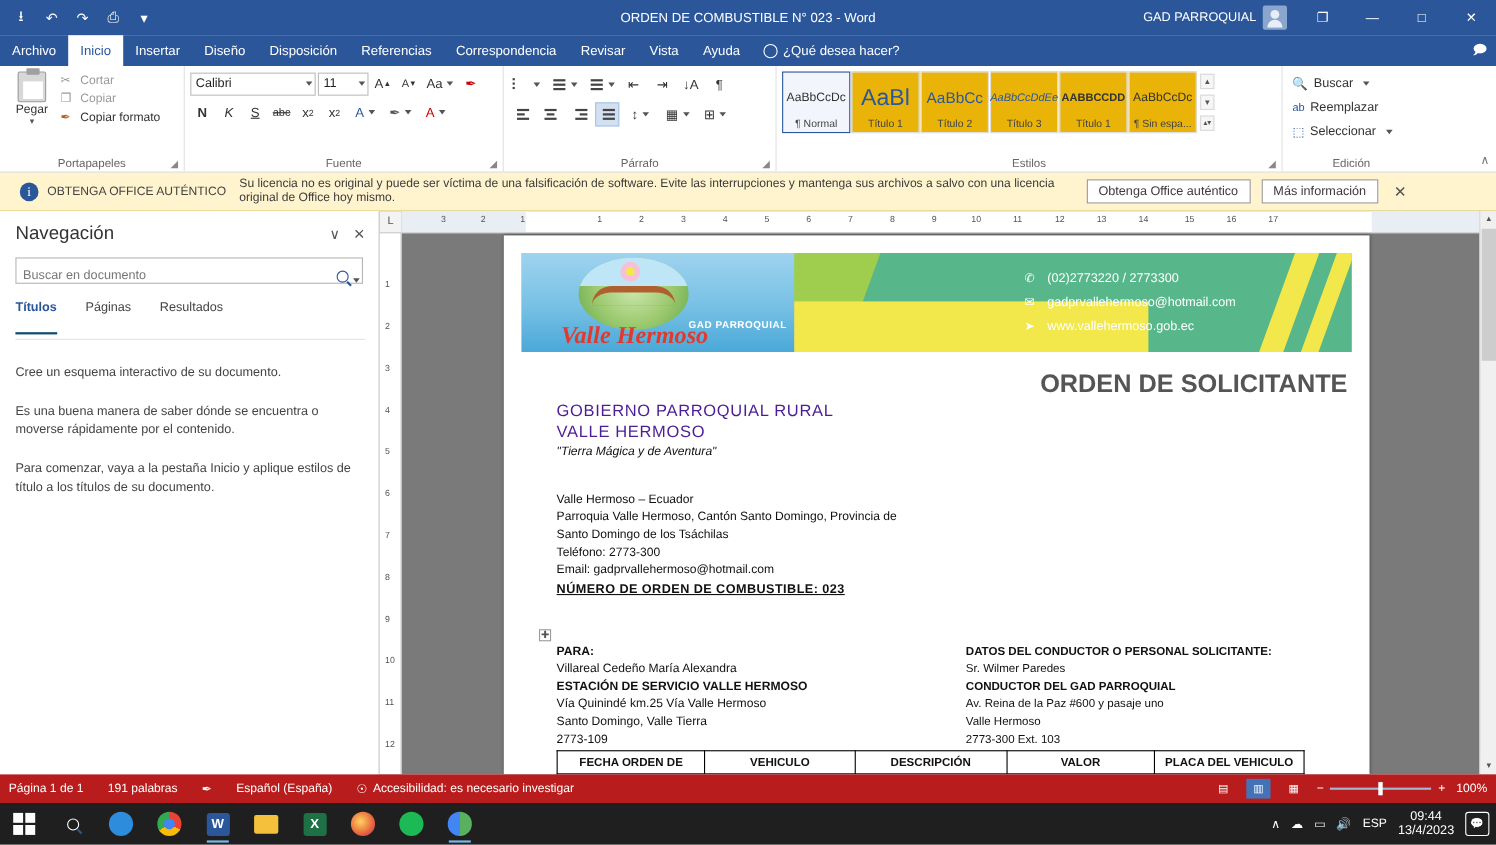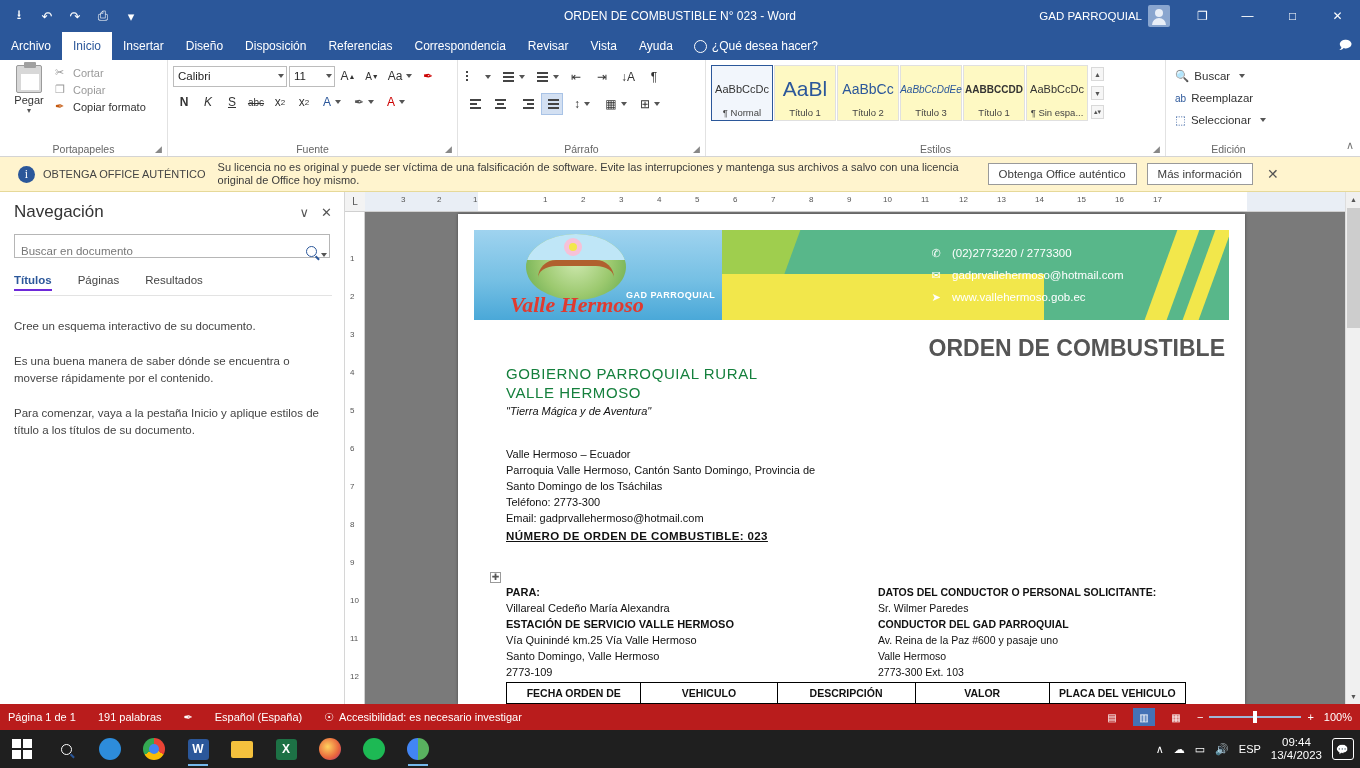--- a/index.html
+++ b/index.html
@@ -118,21 +118,21 @@
   .lines-ico i:nth-child(1) { top: 1px; width: 11px; }
   .lines-ico i:nth-child(2) { top: 5px; width: 11px; }
   .lines-ico i:nth-child(3) { top: 9px; width: 11px; }
   .lines-ico.right i { left: auto; right: 0px; }
   .lines-ico.center i { left: 2px; }
   .lines-ico b { position: absolute; left: 0; width: 2px; height: 2px; background: #444; }
 
   
   .styles-gallery { display: flex; align-items: stretch; gap: 1px; padding-top: 2px; }
   .style-card {
-    width: 62px; height: 56px; border: 1px solid #e0e0e0; background: #fef9c3;
+    width: 62px; height: 56px; border: 1px solid #e0e0e0; background: #eab308;
     display: flex; flex-direction: column; align-items: center; justify-content: space-between;
     padding: 5px 2px 2px 2px;
   }
   .style-card.selected { border-color: #2b579a; background: #f2f6fc; }
   .style-prev { flex: 1; display: flex; align-items: center; justify-content: center; color: #2b579a; }
   .style-name { font-size: 9.5px; color: #444; white-space: nowrap; overflow: hidden; max-width: 60px; text-align: center; }
   .gallery-nav { display: flex; flex-direction: column; justify-content: space-between; padding: 2px 0 2px 2px; }
   .gnav { width: 13px; height: 14px; border: 1px solid #d9d9d9; background: #f6f6f6; font-size: 7px; display: flex; align-items: center; justify-content: center; color: #555; }
 
   .edit-item { display: flex; align-items: center; gap: 5px; font-size: 11.5px; color: #333; padding: 2px 4px; white-space: nowrap; }
@@ -169,21 +169,21 @@
   .nav-search {
     margin-top: 12px; height: 24px; border: 1px solid #b6b6b6; background: #fff;
     display: flex; align-items: flex-end; padding: 0 2px 0 6px; font-size: 11.5px; color: #666; width: 316px;
   }
   .nav-search .ph { flex: 1; }
   .mag {
     width: 11px; height: 11px; border: 1.6px solid #2b579a; border-radius: 50%; position: relative; display: inline-block;
   }
   .mag:after { content: ""; position: absolute; right: -4px; bottom: -3px; width: 5px; height: 1.6px; background: #2b579a; transform: rotate(45deg); }
   .nav-tabs { display: flex; gap: 26px; margin-top: 16px; font-size: 11.5px; color: #444; }
-  .nav-tabs .nt.active { color: #2b579a; border-bottom: 2px solid #6d28d9; padding-bottom: 3px; font-weight: bold; }
+  .nav-tabs .nt.active { color: #2b579a; border-bottom: 2px solid #0c4a6e; padding-bottom: 16px; font-weight: bold; }
   .nav-sep { border-bottom: 1px solid #e3e3e3; margin-top: 4px; }
   .nav-body { margin-top: 22px; font-size: 11.5px; color: #444; line-height: 17px; }
   .nav-body p { margin: 0 0 18px 0; }
 
   
   .docarea {
     position: absolute; top: 192px; left: 345px; width: 1015px; height: 512px;
     background: #7a7a7a;
   }
   .ruler-corner {
@@ -230,21 +230,21 @@
   .logo-badge { position: absolute; left: 152px; top: 60px; font-size: 9px; color: #fff; font-weight: bold; letter-spacing: .5px; }
   .contact { position: absolute; left: 455px; top: 12px; color: #fff; font-size: 11.5px; line-height: 22px; }
   .contact .cl { display: flex; align-items: center; gap: 9px; }
   .cico { width: 14px; text-align: center; font-size: 11px; }
 
   .doc-title-right { position: absolute; right: 20px; top: 118px; text-align: right; }
   .dt-admin { font-size: 16px; color: #4a4a4a; letter-spacing: 1px; }
   .dt-main { font-size: 23px; color: #555; font-weight: bold; margin-top: 3px; }
 
   .org { position: absolute; left: 48px; top: 150px; }
-  .org .o1 { font-size: 15px; color: #15803d; line-height: 19px; letter-spacing: .6px; }
+  .org .o1 { font-size: 15px; color: #4c1d95; line-height: 19px; letter-spacing: .6px; }
   .org .o2 { font-size: 11px; font-style: italic; margin-top: 3px; }
   .addr { position: absolute; left: 48px; top: 232px; font-size: 11px; line-height: 16px; }
   .numorden { position: absolute; left: 48px; top: 316px; font-size: 11.5px; font-weight: bold; text-decoration: underline; letter-spacing: .4px; }
 
   .anchor-plus {
     position: absolute; left: 32px; top: 358px; width: 11px; height: 11px; border: 1px solid #9a9a9a;
     font-size: 9px; line-height: 9px; text-align: center; color: #555; background: #fff;
   }
   .colL { position: absolute; left: 48px; top: 370px; font-size: 11px; line-height: 16px; }
   .colR { position: absolute; left: 420px; top: 370px; font-size: 10.5px; line-height: 16px; }
@@ -639,21 +639,21 @@
             <span>gadprvallehermoso@hotmail.com</span>
           </div>
           <div class="cl">
             <span class="cico">➤</span>
             <span>www.vallehermoso.gob.ec</span>
           </div>
         </div>
       </div>
 
       <div class="doc-title-right">
-        <div class="dt-main">ORDEN DE COMBUSTIBLE</div>
+        <div class="dt-main">ORDEN DE SOLICITANTE</div>
       </div>
 
       <div class="org">
         <div class="o1">GOBIERNO PARROQUIAL RURAL</div>
         <div class="o1">VALLE HERMOSO</div>
         <div class="o2">"Tierra Mágica y de Aventura"</div>
       </div>
 
       <div class="addr">
         <div>Valle Hermoso – Ecuador</div>
@@ -665,21 +665,21 @@
 
       <div class="numorden">NÚMERO DE ORDEN DE COMBUSTIBLE:  023</div>
 
       <div class="anchor-plus">✚</div>
 
       <div class="colL">
         <div class="b">PARA:</div>
         <div>Villareal Cedeño María Alexandra</div>
         <div class="b">ESTACIÓN DE SERVICIO VALLE HERMOSO</div>
         <div>Vía Quinindé km.25 Vía Valle Hermoso</div>
-        <div>Santo Domingo, Valle Hermoso</div>
+        <div>Santo Domingo, Valle Tierra</div>
         <div>2773-109</div>
       </div>
 
       <div class="colR">
         <div class="b">DATOS DEL CONDUCTOR O PERSONAL SOLICITANTE:</div>
         <div>Sr. Wilmer Paredes</div>
         <div class="b">CONDUCTOR DEL GAD PARROQUIAL</div>
         <div>Av. Reina de la Paz #600 y pasaje uno</div>
         <div>Valle Hermoso</div>
         <div>2773-300 Ext. 103</div>

